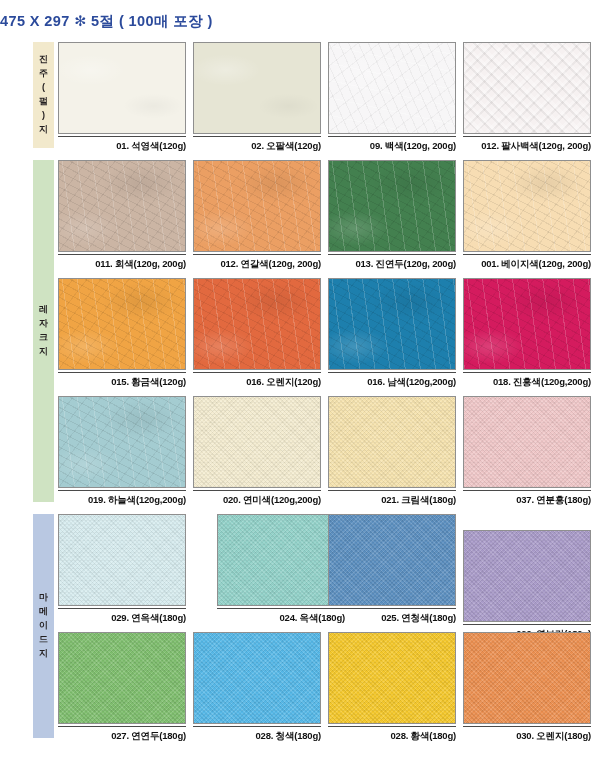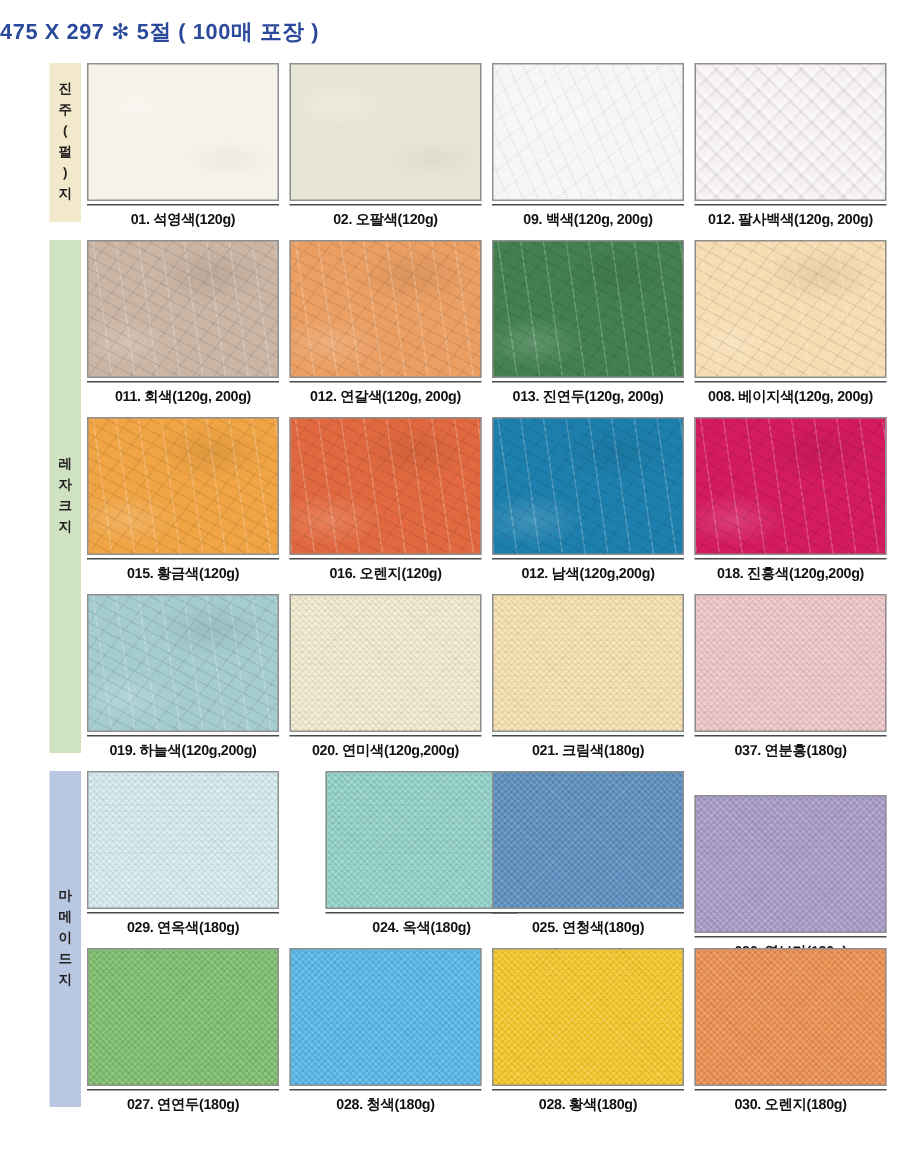--- a/index.html
+++ b/index.html
@@ -95,21 +95,21 @@
   }
   .swatch .tex {
     position: absolute;
     inset: 0;
     pointer-events: none;
   }
   .caption {
     margin-top: 3px;
     font-size: 9.5px;
     color: #111111;
-    text-align: center;
+    text-align: right;
     white-space: nowrap;
     letter-spacing: -0.2px;
     font-weight: 600;
     border-top: 0;
   }
   .caption-rule {
     border-top: 1px solid #4a4a4a;
     margin-top: 2px;
     width: 128px;
   }
@@ -235,21 +235,21 @@
             <div class="tex tex-marble"></div>
           </div>
           <div class="caption-rule"></div>
           <div class="caption">013. 진연두(120g, 200g)</div>
         </div>
         <div class="cell" style="left: 405px;">
           <div class="swatch" style="background-color: rgb(247, 221, 179);">
             <div class="tex tex-marble"></div>
           </div>
           <div class="caption-rule"></div>
-          <div class="caption">008. 베이지색(120g, 200g)</div>
+          <div class="caption">001. 베이지색(120g, 200g)</div>
         </div>
       </div>
       <div class="grid-row">
         <div class="cell" style="left: 0px;">
           <div class="swatch" style="background-color: rgb(240, 164, 68);">
             <div class="tex tex-marble"></div>
           </div>
           <div class="caption-rule"></div>
           <div class="caption">015. 황금색(120g)</div>
         </div>
@@ -258,21 +258,21 @@
             <div class="tex tex-marble"></div>
           </div>
           <div class="caption-rule"></div>
           <div class="caption">016. 오렌지(120g)</div>
         </div>
         <div class="cell" style="left: 270px;">
           <div class="swatch" style="background-color: rgb(29, 127, 173);">
             <div class="tex tex-marble"></div>
           </div>
           <div class="caption-rule"></div>
-          <div class="caption">012. 남색(120g,200g)</div>
+          <div class="caption">016. 남색(120g,200g)</div>
         </div>
         <div class="cell" style="left: 405px;">
           <div class="swatch" style="background-color: rgb(212, 27, 94);">
             <div class="tex tex-marble"></div>
           </div>
           <div class="caption-rule"></div>
           <div class="caption">018. 진홍색(120g,200g)</div>
         </div>
       </div>
       <div class="grid-row">

